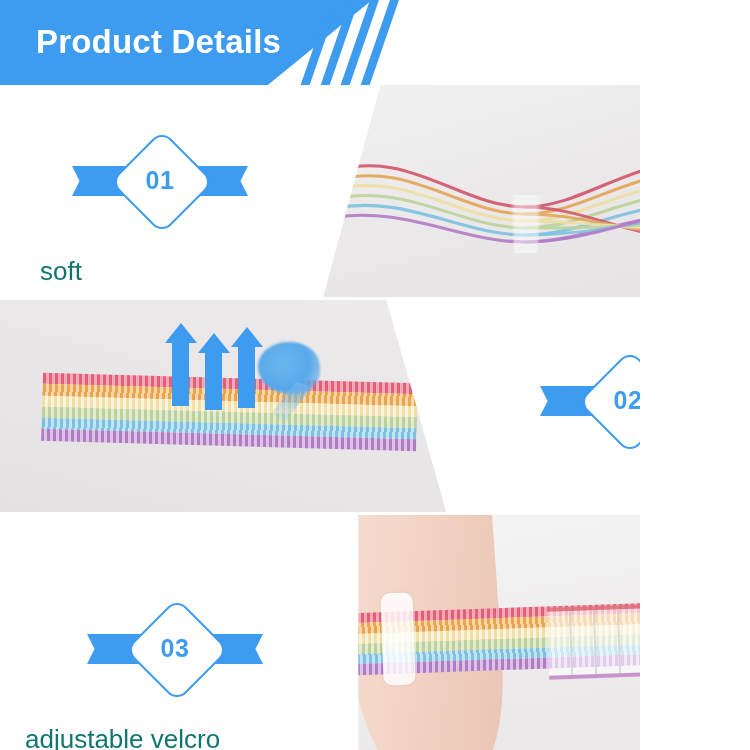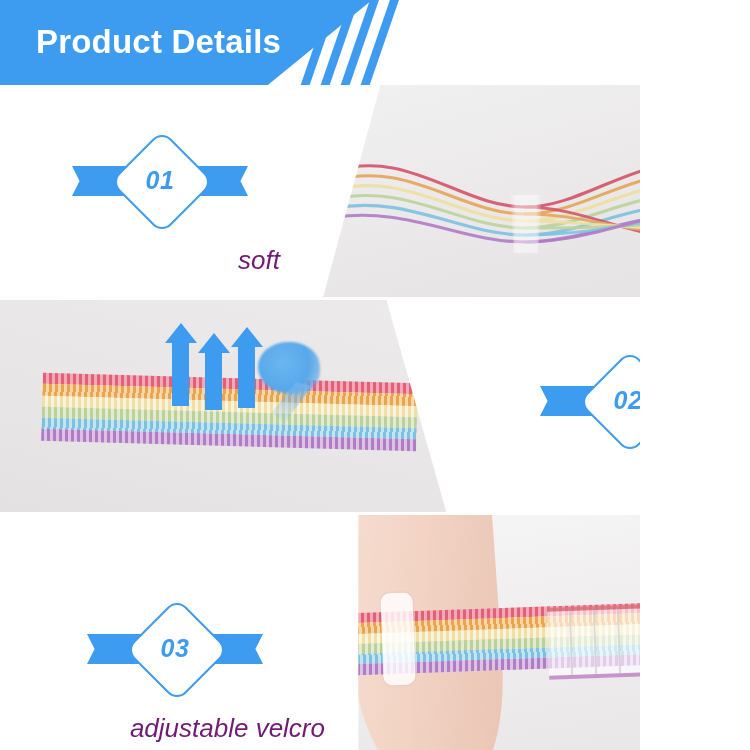--- a/index.html
+++ b/index.html
@@ -44,36 +44,36 @@
     clip-path:polygon(0 0, 84% 0, 97% 100%, 0 100%);
     background:linear-gradient(195deg,#eceaea 0%,#e8e6e6 55%,#e3e1e1 100%);
   }
   .photo-right3{ 
     left:310px;width:440px;
     clip-path:polygon(11% 0, 100% 0, 100% 100%, 11% 100%);
     background:linear-gradient(170deg,#f7f6f6 0%,#eeecec 55%,#e8e6e6 100%);
   }
 
   
-  .badge-block{position:absolute;text-align:right;font-style:italic;}
+  .badge-block{position:absolute;text-align:left;}
   .badge{position:relative;width:116px;height:116px;margin:0 auto;}
   .ribbon{position:absolute;top:44px;width:54px;height:30px;background:#3d9bf0;}
   .ribbon.left{left:-30px;clip-path:polygon(0 0, 100% 0, 100% 100%, 0 100%, 14% 50%);}
   .ribbon.right{right:-30px;clip-path:polygon(0 0, 100% 0, 86% 50%, 100% 100%, 0 100%);}
   .diamond{
     position:absolute;left:23px;top:23px;width:70px;height:70px;
     border:2.5px solid #3d9bf0;border-radius:13px;
     transform:rotate(45deg);background:#fff;
   }
   .bnum{
     position:absolute;left:0;top:0;width:116px;height:116px;
     display:flex;align-items:center;justify-content:center;
     font-size:25px;font-weight:bold;color:#3d9bf0;letter-spacing:.5px;
   }
-  .blabel{margin-top:7px;font-size:26px;color:#701a75;white-space:nowrap;}
+  .blabel{margin-top:18px;font-size:26px;color:#0f766e;white-space:nowrap;}
 
   .b1{left:40px;top:37px;width:240px;}
   .b2{left:508px;top:42px;width:240px;}
   .b3{left:25px;top:75px;width:300px;}
 
   
   .strap{position:absolute;left:42px;top:78px;width:375px;height:68px;transform:rotate(1.6deg);}
   .strap .stripe{height:11.3px;width:100%;}
   .sc1{background:repeating-linear-gradient(90deg,#e0607a 0 3px,#f2a8b5 3px 6px);}
   .sc2{background:repeating-linear-gradient(90deg,#e8a44e 0 3px,#f7d7a6 3px 6px);}

